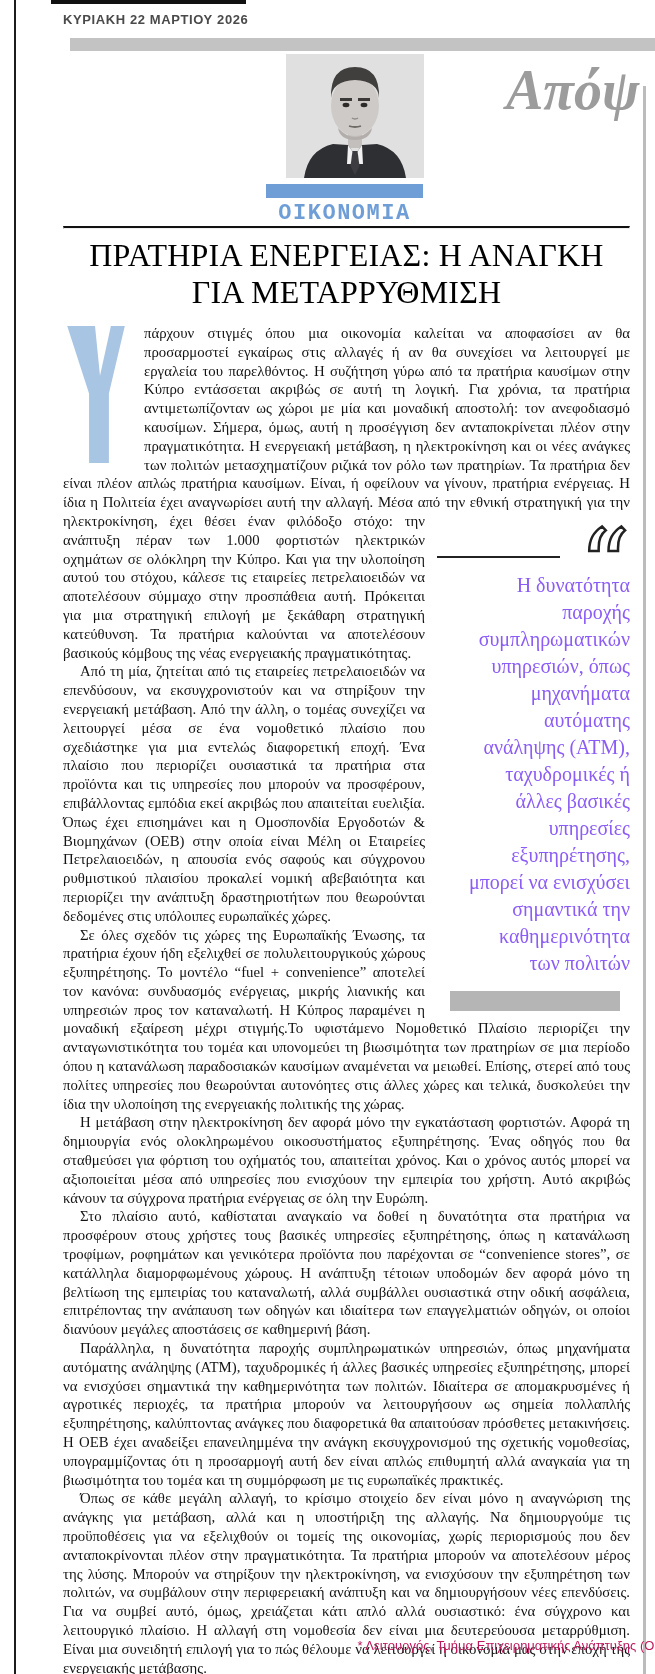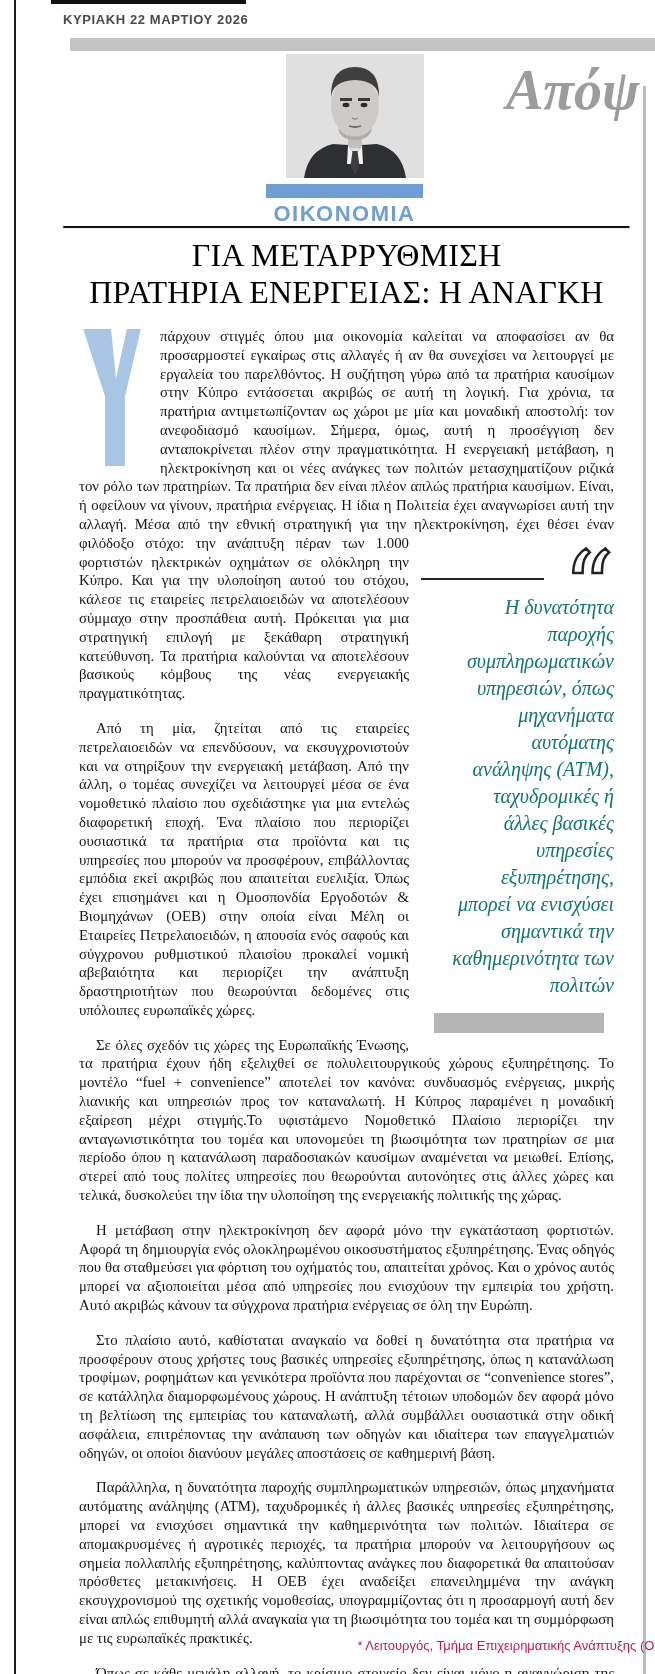--- a/index.html
+++ b/index.html
@@ -11,46 +11,46 @@
   .top-crop-strip{position:absolute;left:51px;top:0;width:195px;height:4px;background:#111;}
   .date{position:absolute;left:63px;top:12px;font-family:"Liberation Sans",sans-serif;
         font-size:13px;font-weight:bold;letter-spacing:.6px;color:#4a4a4a;}
   .top-gray-bar{position:absolute;left:70px;top:38px;right:0;height:13px;background:#c3c3c3;}
   .corner-text{position:absolute;left:506px;top:58px;font-size:56px;font-weight:bold;font-style:italic;
         color:#9c9c9c;white-space:nowrap;font-family:"Liberation Serif",serif;}
   
   .photo{position:absolute;left:286px;top:54px;width:138px;height:124px;}
   .section-wrap{position:absolute;left:266px;top:184px;width:157px;text-align:center;}
   .section-bar{height:14px;background:#6f9ed6;}
-  .section-label{margin-top:3px;font-family:Liberation Sans, sans-serif;font-weight:bold;
+  .section-label{margin-top:3px;font-family:Liberation Mono, monospace;font-weight:bold;
         font-size:22px;letter-spacing:1.5px;color:#6f9ed6;}
   
   .article{position:absolute;left:63px;top:226px;width:567px;}
   .head-rule{border-top:2px solid #111;margin:0;}
   h1{margin:8px 0 4px;text-align:center;font-size:32px;line-height:37px;font-weight:normal;
      color:#000;letter-spacing:.2px;}
   h1 span{display:block;}
   .byline-wrap{text-align:center;margin:2px 0 0;}
   .byline{display:inline-block;border-top:1.5px solid #111;padding:3px 10px 2px;
      font-family:"Liberation Sans",sans-serif;font-size:12.5px;letter-spacing:.4px;color:#111;}
   .byline b{font-weight:bold;}
   .byline-bar{width:268px;height:6px;background:#000;margin:2px auto 0;}
   .body-copy{margin-top:13px;font-size:14.8px;line-height:18.8px;text-align:justify;}
-  .body-copy p{margin:16px;}
+  .body-copy p{margin:0;}
   .body-copy p.indent{text-indent:17px;}
   
   .dropcap{float:left;width:78px;height:137px;margin:2px 0 0 3px;}
   
   .pq{display:block;float:right;width:193px;margin:0 0 4px 12px;}
   .pq-head{display:flex;align-items:flex-end;height:52px;}
   .pq-rule{flex:1;border-bottom:2px solid #222;margin-bottom:6px;}
   .pq-glyph{display:block;width:70px;height:52px;overflow:hidden;font-size:100px;line-height:108px;
      text-align:right;color:#fff;-webkit-text-stroke:2.5px #222;font-family:"DejaVu Serif",serif;}
   .pq-text{display:block;width:162px;margin-left:auto;margin-top:8px;text-align:right;
-     font-style:italic;font-size:20px;line-height:27px;color:#0f766e;}
+     font-size:20px;line-height:27px;color:#8b5cf6;}
   .pq-bar{display:block;width:170px;height:20px;background:#b5b5b5;margin:14px 10px 0 auto;}
   
   .footnote{position:absolute;left:63px;right:25px;top:1638px;text-align:right;
      font-family:"Liberation Sans",sans-serif;font-size:13px;color:#be185d;}
 </style>
 </head>
 <body>
 
 <div class="page">
 
@@ -81,22 +81,22 @@
   </svg>
 
   <div class="section-wrap">
     <div class="section-bar"></div>
     <div class="section-label">ΟΙΚΟΝΟΜΙΑ</div>
   </div>
 
   <div class="article">
     <hr class="head-rule">
     <h1>
+      <span>ΠΡΑΤΗΡΙΑ ΕΝΕΡΓΕΙΑΣ: Η ΑΝΑΓΚΗ</span>
       <span>ΓΙΑ ΜΕΤΑΡΡΥΘΜΙΣΗ</span>
-      <span>ΠΡΑΤΗΡΙΑ ΕΝΕΡΓΕΙΑΣ: Η ΑΝΑΓΚΗ</span>
     </h1>
 
     <div class="body-copy">
       <p>
         <span class="dropcap"><svg width="64" height="137" viewBox="0 0 62 138" xmlns="http://www.w3.org/2000/svg">
               <polygon points="0,0 28,0 33,50 44,0 58,0 42,68 42,138 22,138 22,68" fill="#a9c5e4"></polygon>
             </svg></span><span>πάρχουν στιγμές όπου μια οικονομία καλείται να αποφασίσει αν θα προσαρμοστεί εγκαίρως στις αλλαγές ή αν θα συνεχίσει να λειτουργεί με εργαλεία του παρελθόντος. Η συζήτηση γύρω από τα πρατήρια καυσίμων στην Κύπρο εντάσσεται ακριβώς σε αυτή τη λογική. Για χρόνια, τα πρατήρια αντιμετωπίζονταν ως χώροι με μία και μοναδική αποστολή: τον ανεφοδιασμό καυσίμων. Σήμερα, όμως, αυτή η προσέγγιση δεν ανταποκρίνεται πλέον στην πραγματικότητα. Η ενεργειακή μετάβαση, η ηλεκτροκίνηση και οι νέες ανάγκες των πολιτών μετασχηματίζουν ριζικά τον ρόλο των πρατηρίων. Τα πρατήρια δεν είναι πλέον απλώς πρατήρια καυσίμων. Είναι, ή οφείλουν να γίνουν, πρατήρια ενέργειας. Η ίδια η Πολιτεία έχει αναγνωρίσει αυτή την αλλαγή. Μέσα από την εθνική στρατηγική για την ηλεκτροκίνηση, έχει</span>
         <span class="pq">
           <span class="pq-head">
             <span class="pq-rule"></span>

